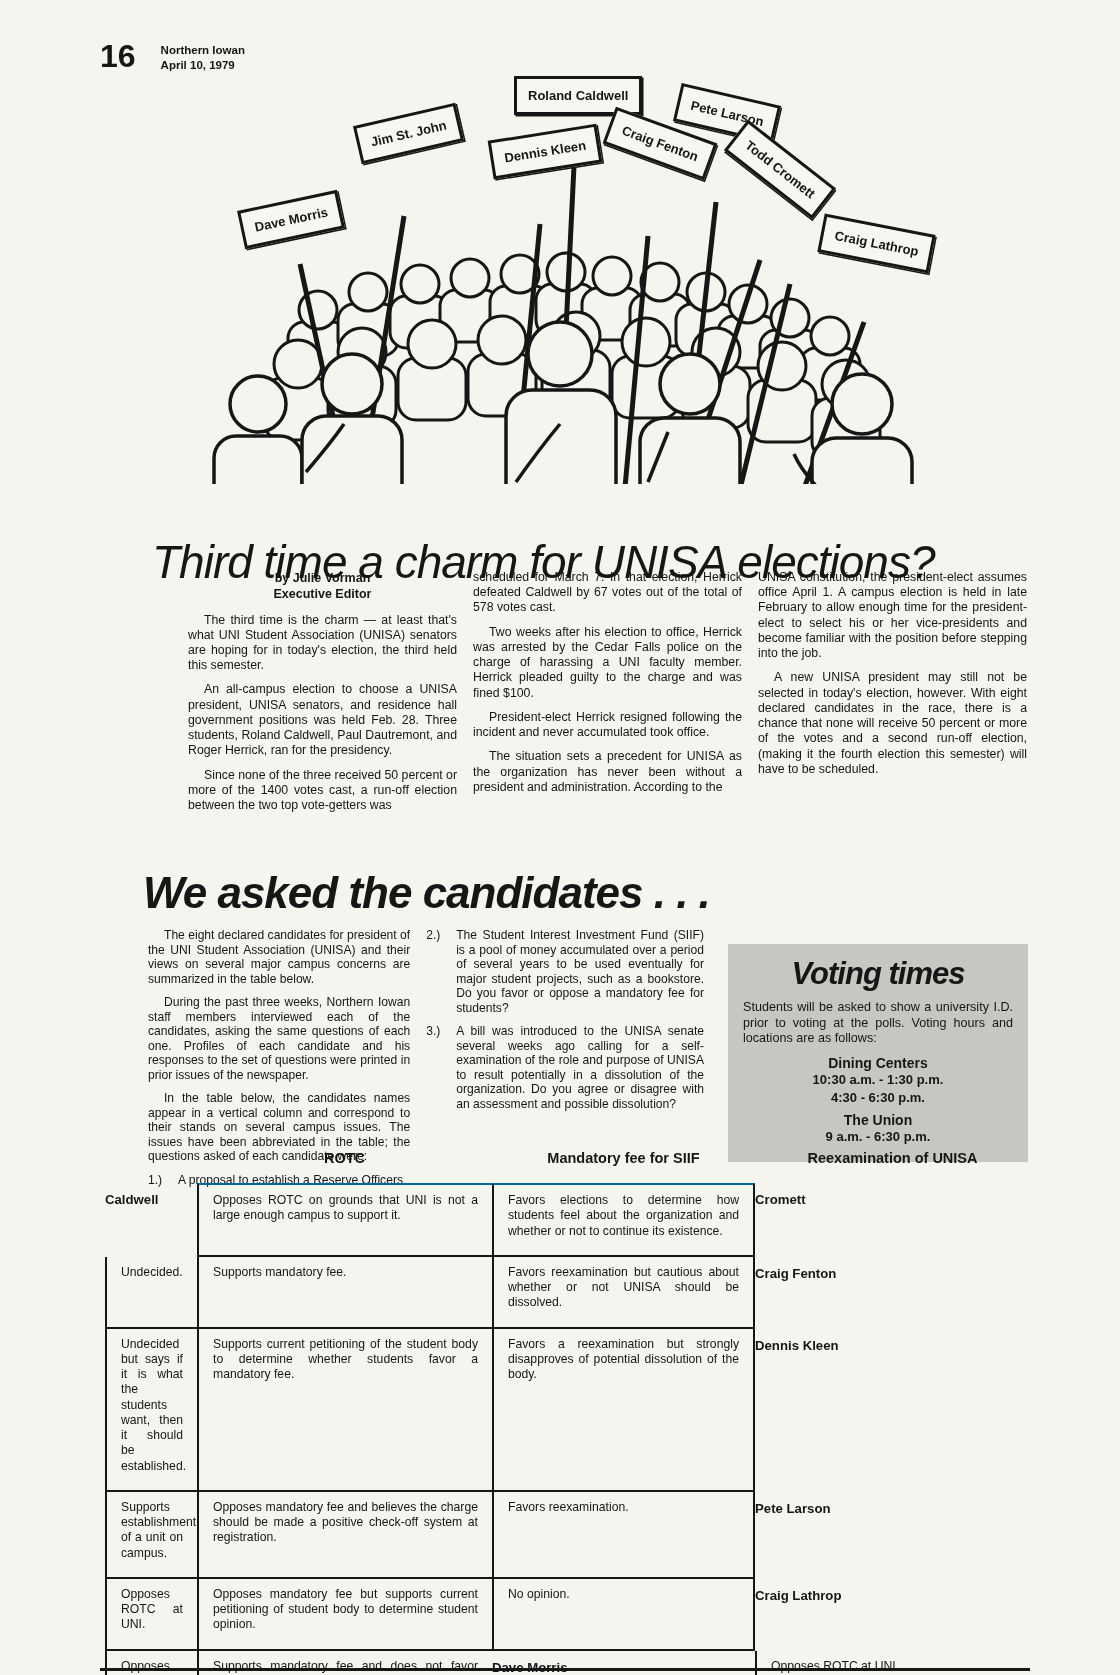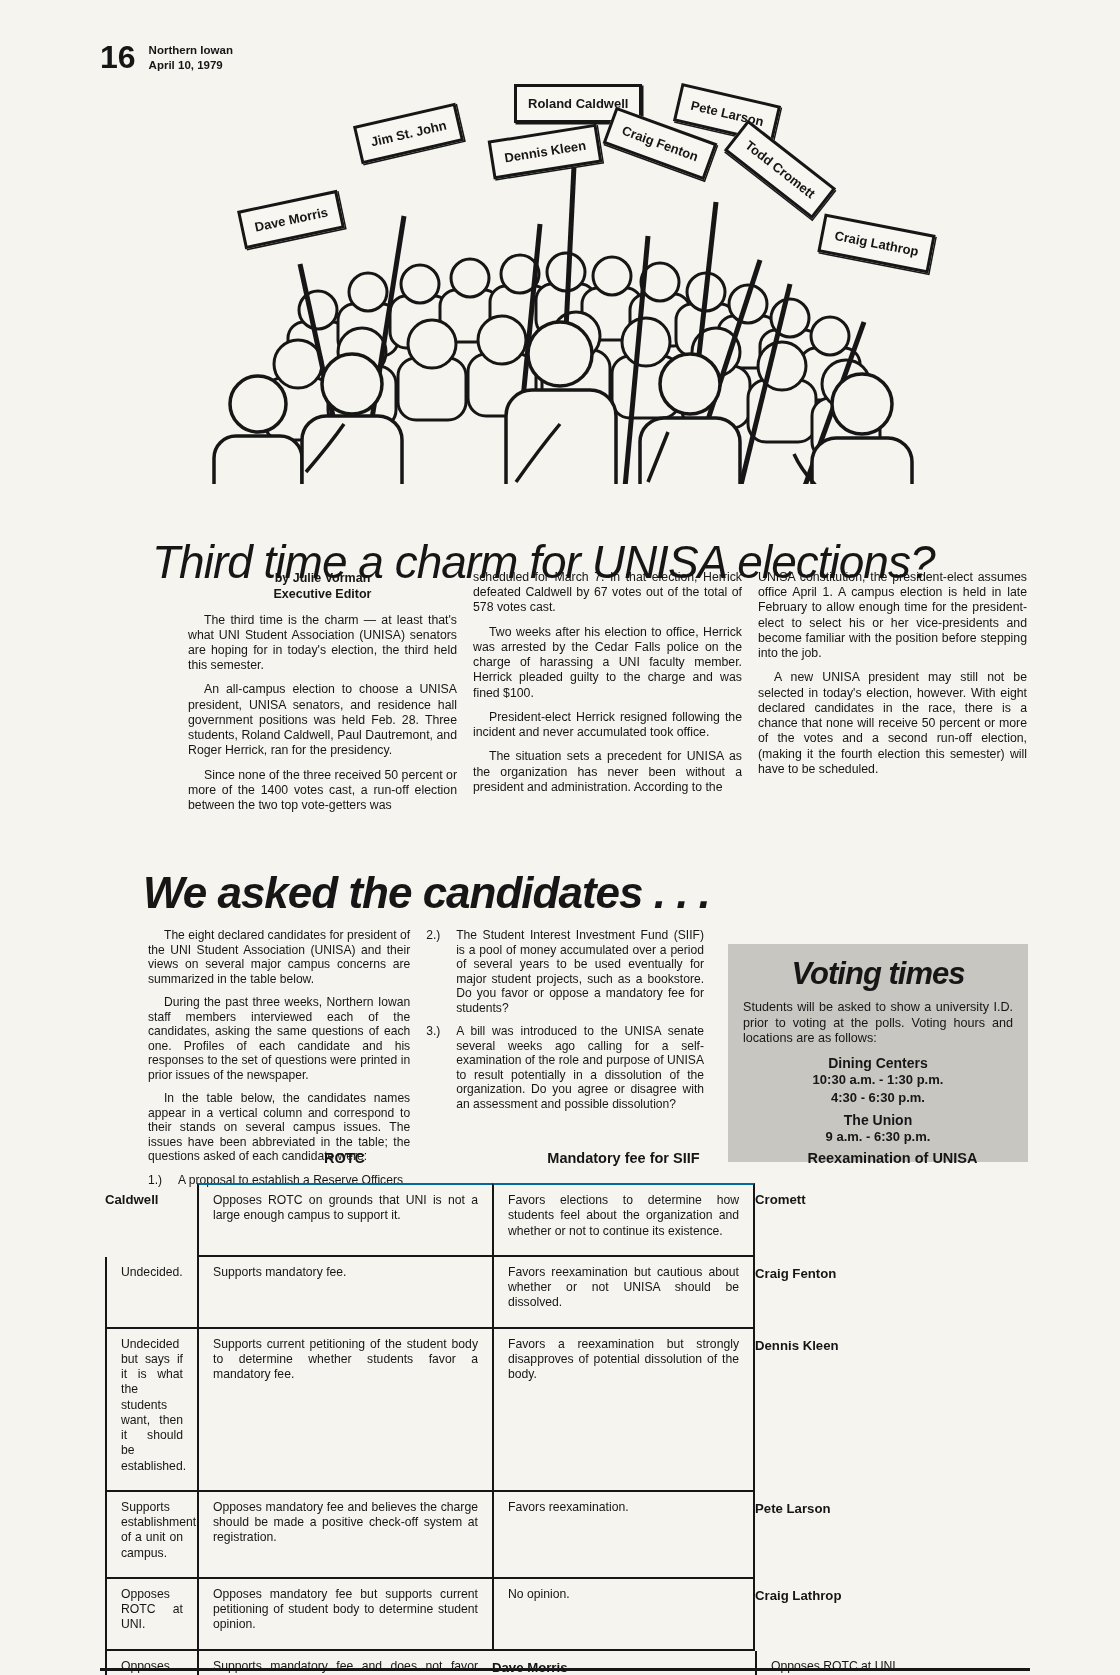--- a/index.html
+++ b/index.html
@@ -3,21 +3,21 @@
 <meta charset="utf-8">
 <style>
   html,body{margin:0;padding:0;}
   body{
     width:1120px;height:1675px;position:relative;overflow:hidden;
     background:#f5f4ee;color:#161616;
     font-family:"Liberation Sans", sans-serif;
     -webkit-font-smoothing:antialiased;
   }
   
-  #masthead{position:absolute;left:100px;top:40px;display:flex;align-items:flex-end;gap:13px;}
+  #masthead{position:absolute;left:100px;top:40px;display:flex;align-items:center;gap:25px;}
   #masthead .pgnum{font-size:32px;font-weight:bold;line-height:1;}
   #masthead .mh-small{font-size:11.5px;font-weight:bold;line-height:1.3;padding-top:3px;}
   
   #illustration{position:absolute;left:0;top:52px;width:1120px;height:432px;}
   #illustration svg{position:absolute;left:0;top:0;}
   .sign{
     position:absolute;background:#f7f6f0;border:3px solid #161616;
     font-weight:bold;font-size:13px;padding:9px 11px;white-space:nowrap;
     box-shadow:1.5px 1.5px 0 #161616;
   }
@@ -151,21 +151,21 @@
     <g stroke="#161616" stroke-width="3.5" fill="none">
       <path d="M306 420 Q330 392 344 372"></path>
       <path d="M516 430 Q540 396 560 372"></path>
       <path d="M648 430 Q660 400 668 380"></path>
       <path d="M822 440 Q802 420 794 402"></path>
     </g>
   </svg>
   <div class="sign" style="left:240px;top:148px;transform:rotate(-12deg);"><span>Dave Morris</span></div>
   <div class="sign" style="left:356px;top:62px;transform:rotate(-13deg);"><span>Jim St. John</span></div>
   <div class="sign" style="left:490px;top:80px;transform:rotate(-9deg);"><span>Dennis Kleen</span></div>
-  <div class="sign" style="left:514px;top:32px;transform:rotate(0deg);"><span>Roland Caldwell</span></div>
+  <div class="sign" style="left:514px;top:24px;transform:rotate(0deg);"><span>Roland Caldwell</span></div>
   <div class="sign" style="left:606px;top:72px;transform:rotate(20deg);"><span>Craig Fenton</span></div>
   <div class="sign" style="left:676px;top:42px;transform:rotate(13deg);"><span>Pete Larson</span></div>
   <div class="sign" style="left:724px;top:98px;transform:rotate(38deg);"><span>Todd Cromett</span></div>
   <div class="sign" style="left:820px;top:172px;transform:rotate(11deg);"><span>Craig Lathrop</span></div>
 </div>
 
 <h1 id="headline">Third time a charm for UNISA elections?</h1>
 
 <div id="article-cols">
   <div class="acol">

